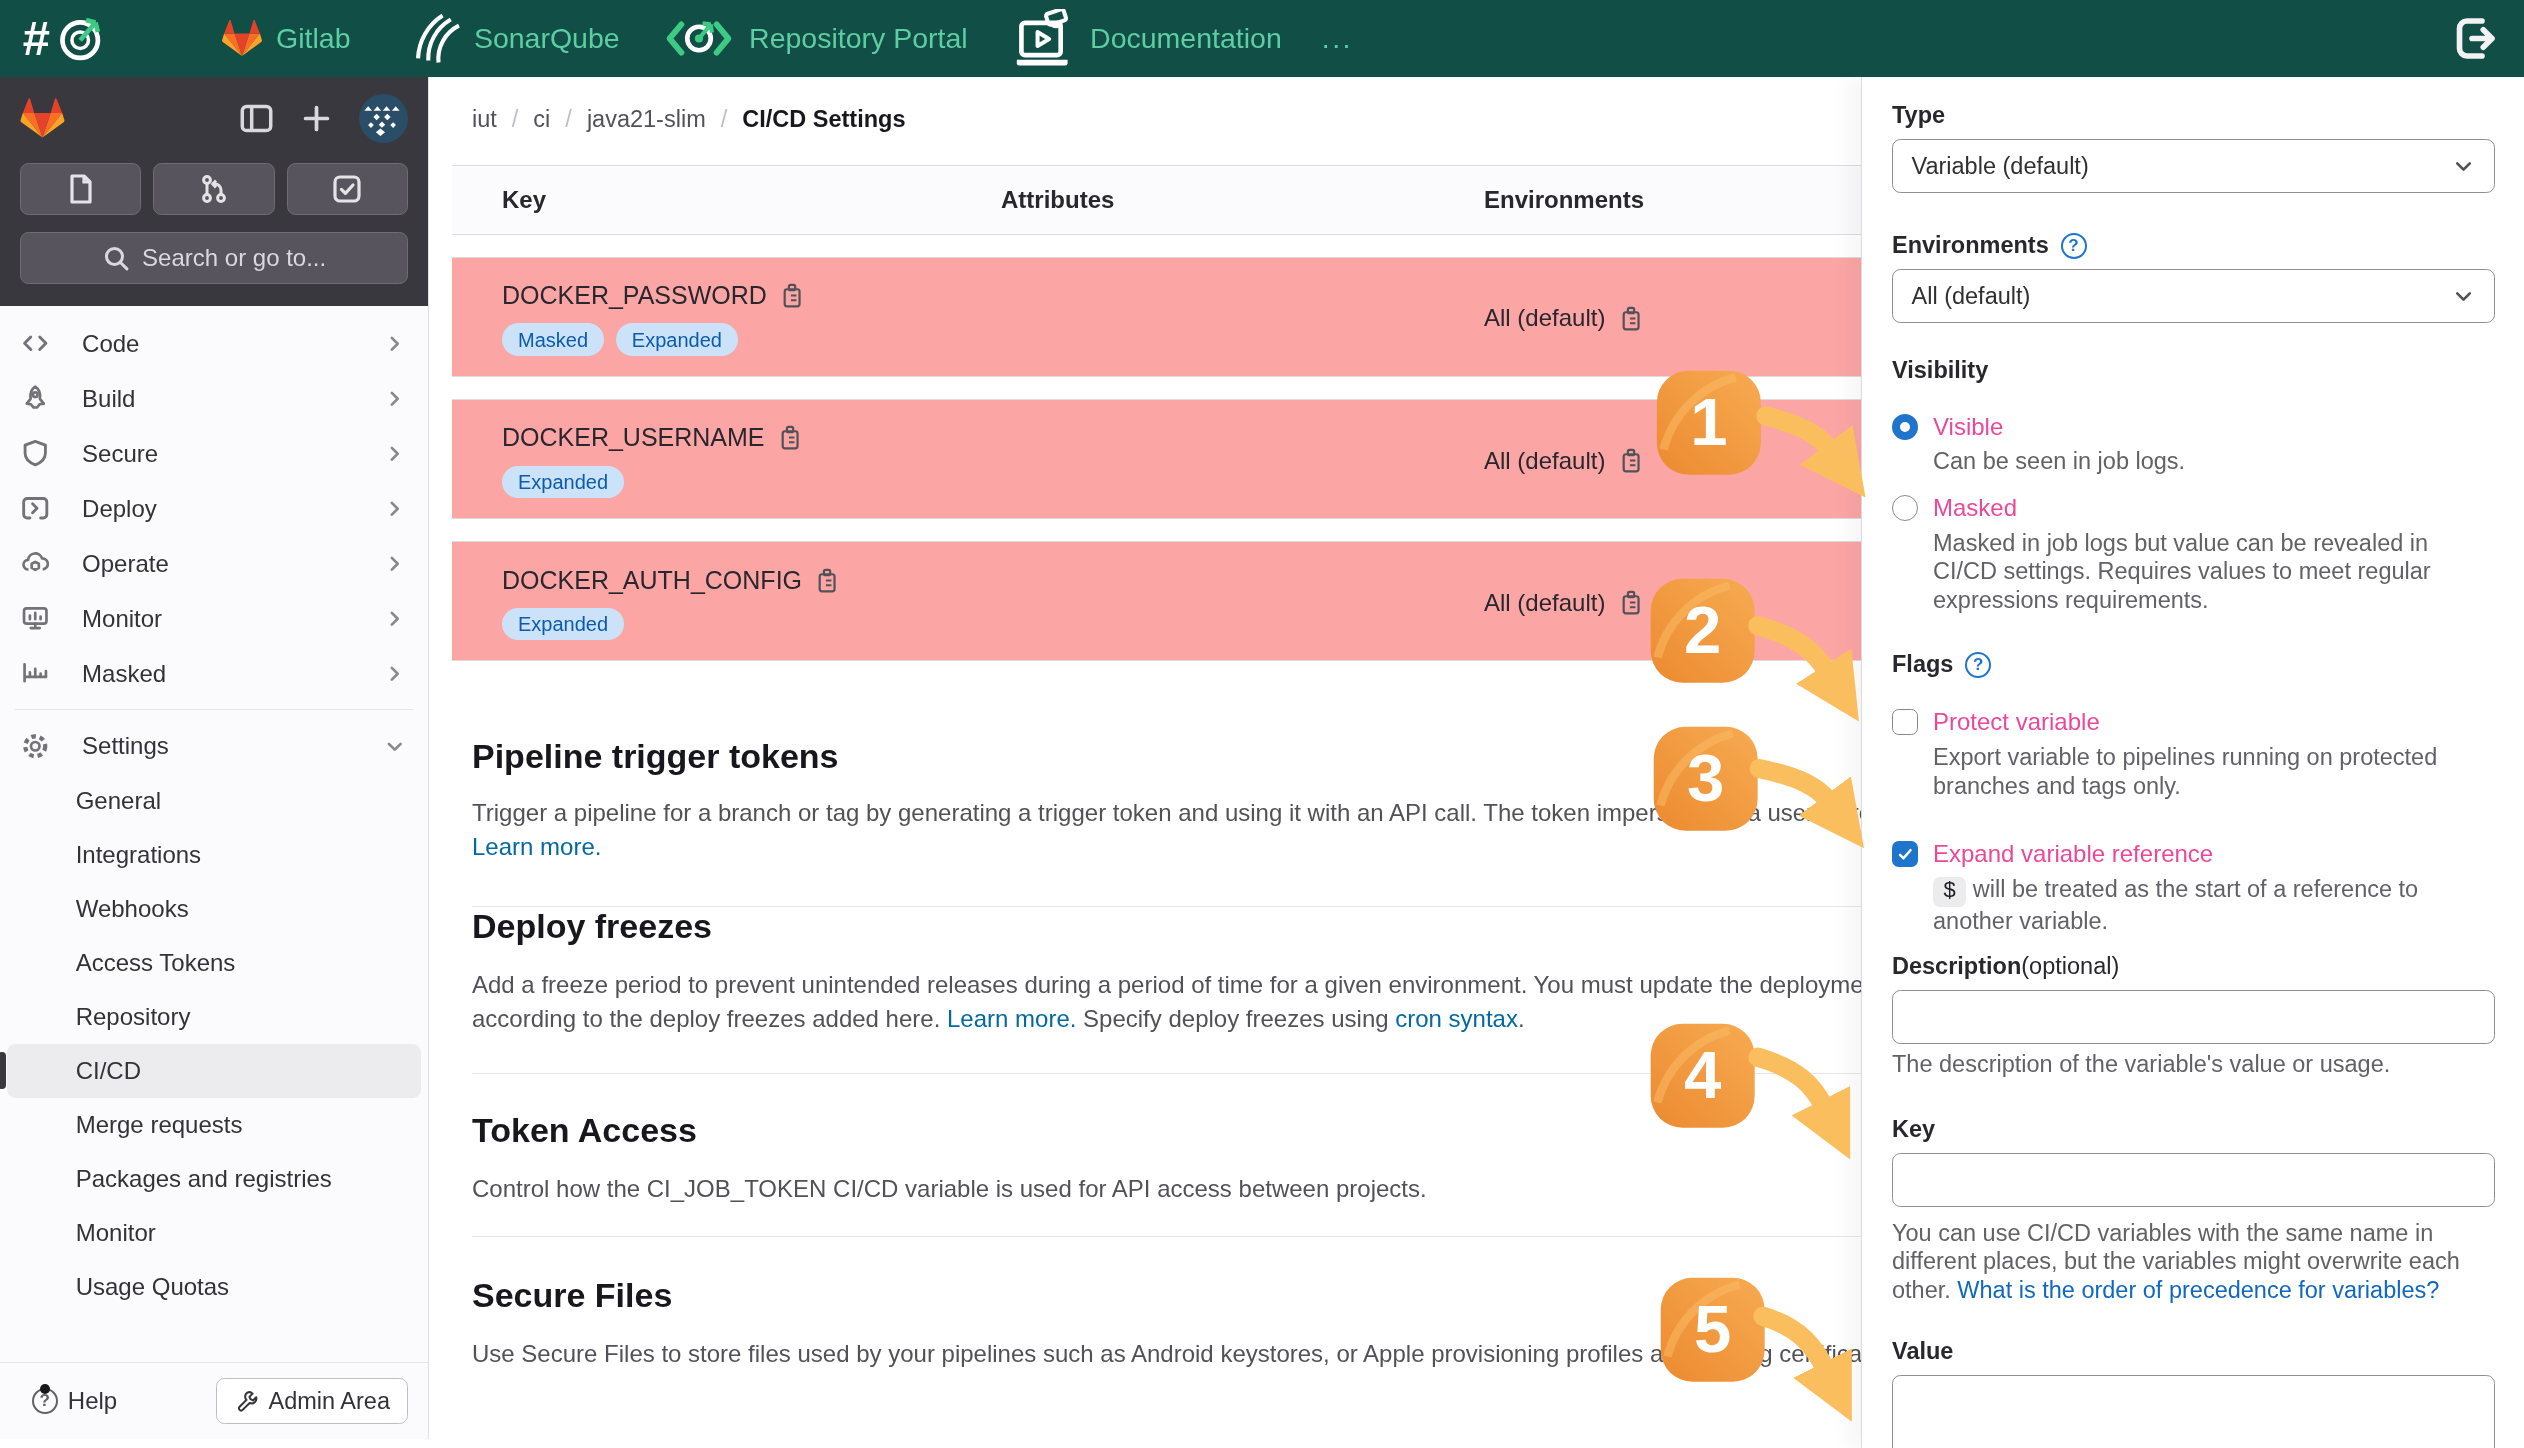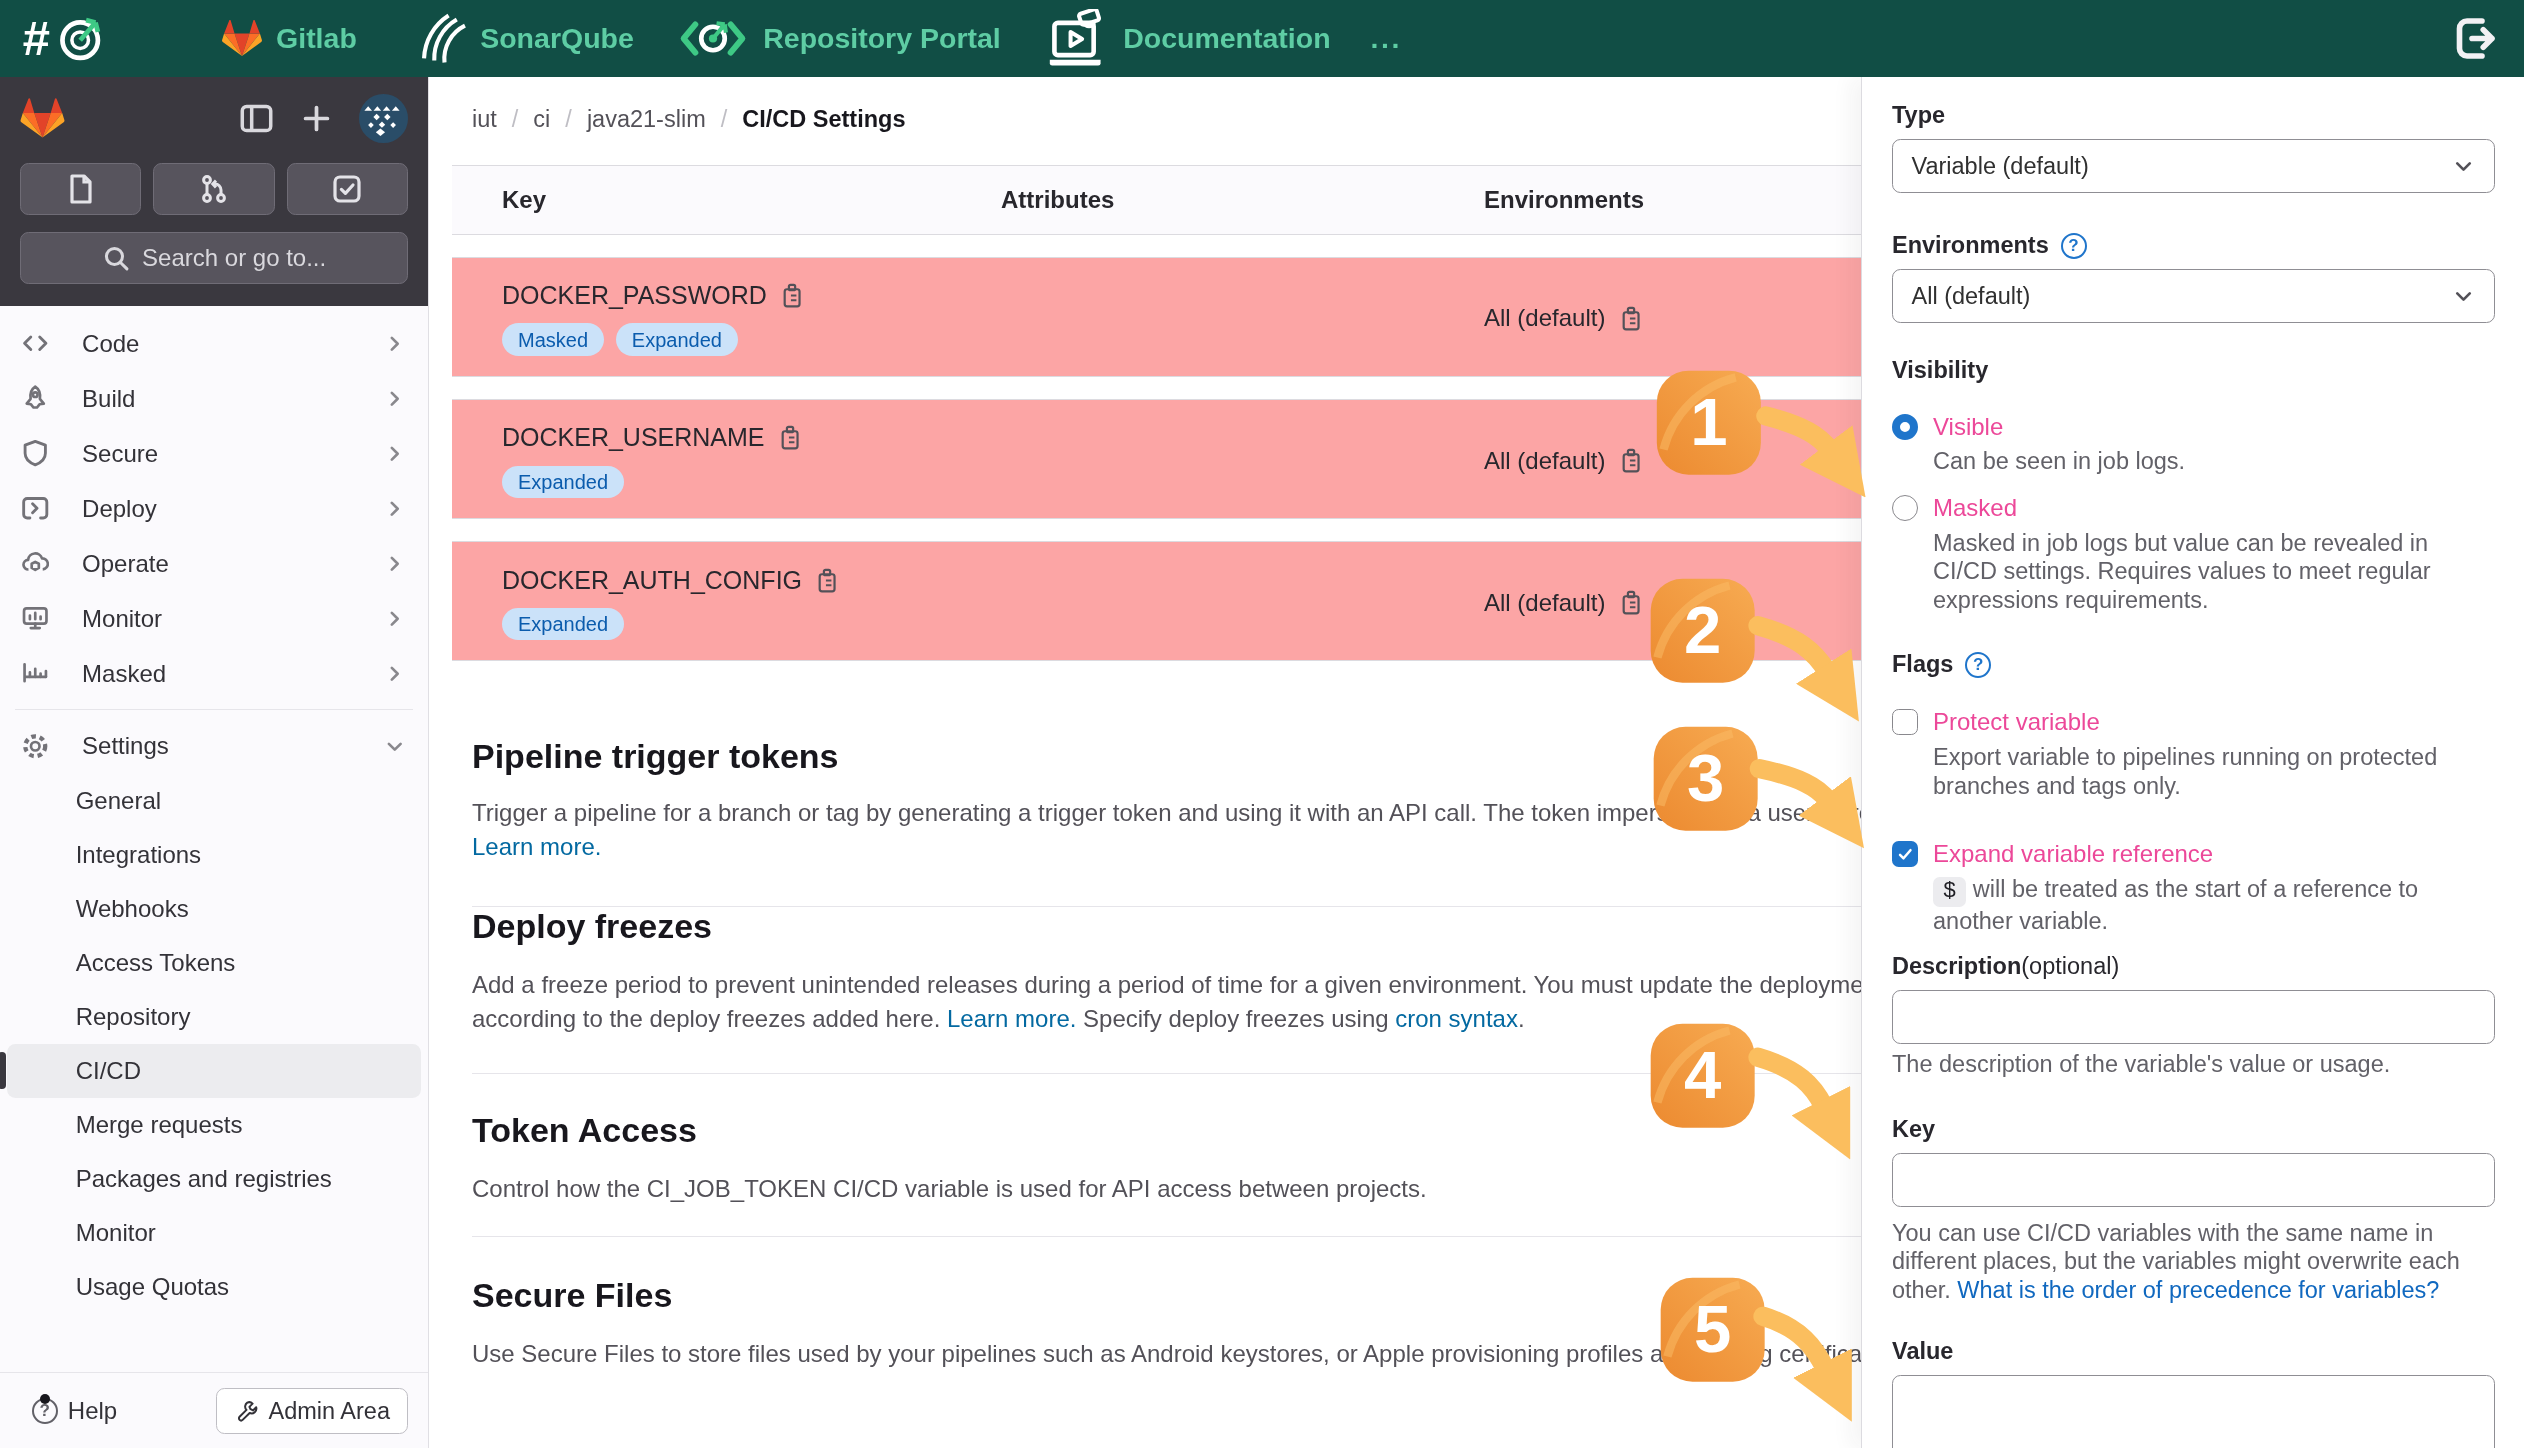--- a/index.html
+++ b/index.html
@@ -3,30 +3,30 @@
 <meta charset="utf-8">
 <style>
   *{box-sizing:border-box;margin:0;padding:0}
   html,body{width:2525px;height:1449px;overflow:hidden}
   body{font-family:"Liberation Sans",sans-serif;background:#fff;position:relative;color:#28272d}
 
   
   .topbar{position:absolute;top:0;left:0;width:2525px;height:77px;background:#114e45;display:flex;align-items:center;z-index:60}
   .tb-logo{margin-left:22px;display:flex;align-items:center;gap:3.4px}
   .tb-hash{color:#fff;font-size:49px;font-weight:800;font-style:italic;line-height:1}
-  .tb-link{display:flex;align-items:center;gap:13.4px;color:#5ecda4;font-size:28.5px;font-weight:700;white-space:nowrap;cursor:pointer}
+  .tb-link{display:flex;align-items:center;gap:13.4px;color:#5ecda4;font-size:28.5px;font-weight:400;white-space:nowrap;cursor:pointer}
   .tb-gitlab{margin-left:116px}
   .tb-sonar{margin-left:65px}
   .tb-dev{margin-left:42px}
   .tb-doc{margin-left:44px}
   .tb-more{margin-left:40px;letter-spacing:2.5px}
   .tb-logout{margin-left:auto;margin-right:23.5px;cursor:pointer;display:flex;align-items:center}
 
   
-  .sidebar{position:absolute;top:77px;left:0;width:429px;bottom:0;background:#fbfafd;border-right:0.8px solid #e0dfe4;z-index:10;display:flex;flex-direction:column}
+  .sidebar{position:absolute;top:77px;left:0;width:429px;bottom:10px;background:#fbfafd;border-right:0.8px solid #e0dfe4;z-index:10;display:flex;flex-direction:column}
   .sb-head{background:#3a383f;padding:17px 20px 22px}
   .sb-head-row1{display:flex;align-items:center;height:49px}
   .sb-head-icons{margin-left:auto;display:flex;align-items:center;gap:25px}
   .sb-btn-row{display:flex;gap:11.8px;margin-top:20px}
   .sb-btn{flex:1;height:52px;background:#57545d;border:0.8px solid #6f6c76;border-radius:8.4px;display:flex;align-items:center;justify-content:center;cursor:pointer}
   .sb-search{margin-top:17px;height:52px;background:#57545d;border:0.8px solid #6f6c76;border-radius:8.4px;display:flex;align-items:center;justify-content:center;gap:11.8px;color:#d9d8dd;font-size:24px;cursor:pointer}
   .sb-menu{padding:10px 6.7px 0;flex:0 0 auto}
   .sb-item{height:55px;display:flex;align-items:center;padding:0 15px 0 13.4px;border-radius:8.4px;color:#333238;font-size:24px;cursor:pointer;position:relative}
   .sb-item .mi{width:30px;height:30px;margin-right:32px;flex:0 0 auto;display:flex;align-items:center;justify-content:center}
   .sb-item .chev{margin-left:auto;display:flex}

